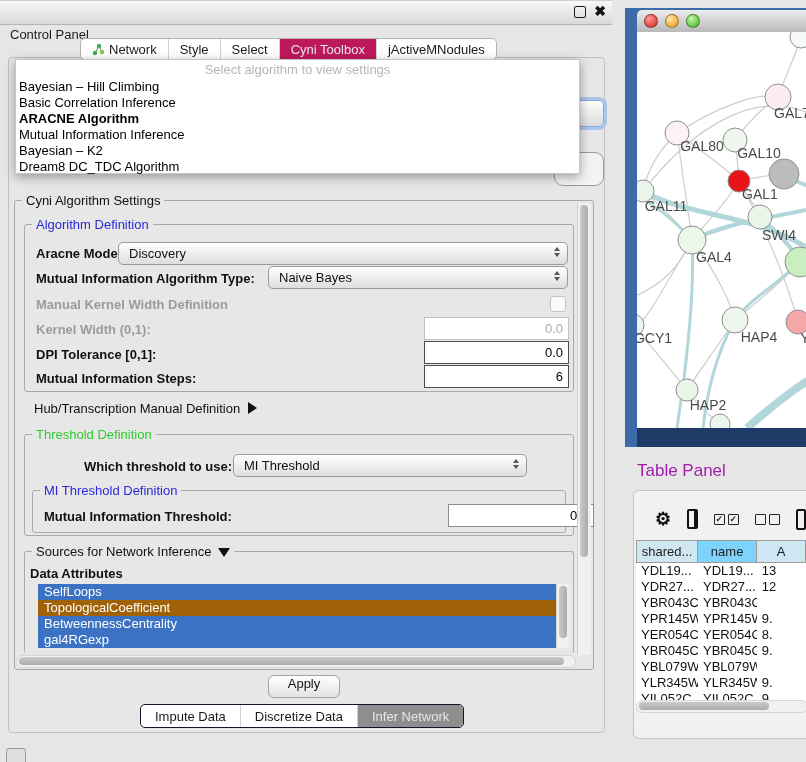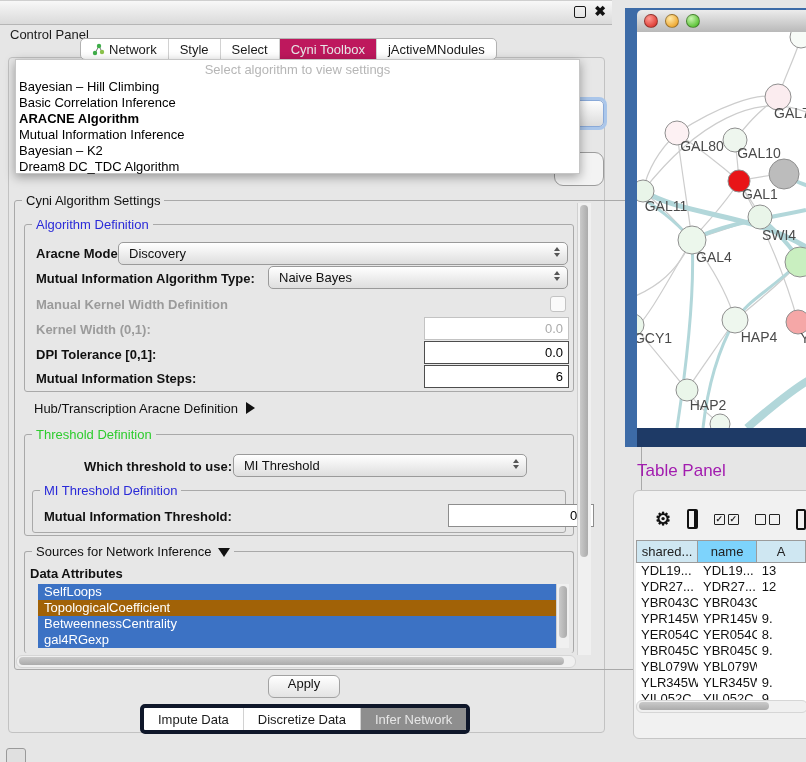--- a/index.html
+++ b/index.html
@@ -55,21 +55,21 @@
   .vscroll .thumb{position:absolute;left:2px;width:8px;background:linear-gradient(90deg,#cacaca,#ababab);border-radius:5px;}
   .hscroll{position:absolute;background:#f0f0f0;border:1px solid #d6d6d6;border-radius:6px;}
   .hscroll .thumb{position:absolute;top:1px;height:8px;background:linear-gradient(#cacaca,#ababab);border-radius:5px;}
   
   #attr-list{left:38px;top:584px;width:518px;height:64px;background:#fff;overflow:hidden;z-index:2;}
   #attr-list .li{height:16px;line-height:16px;padding-left:6px;font-size:13px;background:#3c72c4;color:#fff;}
   
   #apply-btn{left:268px;top:675px;width:70px;height:21px;border:1px solid #a2a2a2;border-radius:6px;
     background:linear-gradient(#ffffff,#e3e3e3);font-size:13px;display:flex;justify-content:center;}
   
-  #bottom-tabs{left:140px;top:704px;height:22px;display:flex;background:#fff;border:4px solid #0f172a;border-radius:5px;overflow:hidden;}
+  #bottom-tabs{left:140px;top:704px;height:22px;display:flex;background:#fff;border:1px solid #0f172a;border-radius:5px;overflow:hidden;}
   #bottom-tabs .tab{display:flex;align-items:center;padding:0 14px;font-size:13px;color:#1a1a1a;border-left:1px solid #d2d2d2;white-space:nowrap;}
   #bottom-tabs .tab:first-child{border-left:none;}
   #bottom-tabs .tab.sel{background:#8e8e8e;color:#e7e7e7;}
   .bl-icon{left:6px;top:748px;width:18px;height:16px;border:1px solid #9a9a9a;border-radius:3px;background:#e0e0e0;}
   
   .net-frame{left:625px;top:8px;width:181px;height:439px;background:#3d6ba7;}
   .net-titlebar{position:absolute;left:12px;top:2px;right:0;height:22px;border-radius:5px 0 0 0;
     background:linear-gradient(#ececec,#b9b9b9);border-bottom:1px solid #8f8f8f;display:flex;align-items:center;}
   .light{width:12px;height:12px;border-radius:50%;margin-left:7px;border:1px solid rgba(0,0,0,.35);}
   .light.red{background:radial-gradient(circle at 35% 30%,#ff9a92,#e0443c 70%);}
@@ -142,21 +142,21 @@
   <div class="abs" id="algo-dd">
     <div class="prompt">Select algorithm to view settings</div>
   <div class="item">Bayesian – Hill Climbing</div>
       <div class="item">Basic Correlation Inference</div>
       <div class="item bold">ARACNE Algorithm</div>
       <div class="item">Mutual Information Inference</div>
       <div class="item">Bayesian – K2</div>
       <div class="item">Dream8 DC_TDC Algorithm</div>
     </div>
 
-  <div class="group" style="left:14px;top:200px;width:578px;height:468px;padding-left:48px;">
+  <div class="group" style="left:14px;top:200px;width:578px;height:468px;">
     <span class="gtitle">Cyni Algorithm Settings</span>
   </div>
 
   <div class="group" style="left:24px;top:224px;width:548px;height:166px;">
     <span class="gtitle blue">Algorithm Definition</span>
   </div>
   <span class="lbl" style="left:36px;top:246px;">Aracne Mode:</span>
   <div class="combo" style="left:118px;top:242px;width:448px;">
     <span class="val">Discovery</span>
     <span class="spin">
@@ -175,21 +175,21 @@
   <span class="lbl dis" style="left:36px;top:297px;">Manual Kernel Width Definition</span>
   <span class="chk" style="left:550px;top:296px;"></span>
   <span class="lbl dis" style="left:36px;top:322px;">Kernel Width (0,1):</span>
   <input class="tfield dis" style="left: 424px; top: 317px; width: 136px;" value="0.0">
   <span class="lbl" style="left:36px;top:347px;">DPI Tolerance [0,1]:</span>
   <input class="tfield strong" style="left: 424px; top: 341px; width: 136px;" value="0.0">
   <span class="lbl" style="left:36px;top:371px;">Mutual Information Steps:</span>
   <input class="tfield strong" style="left: 424px; top: 365px; width: 136px;" value="6">
 
   <span class="lbl" style="left:34px;top:401px;font-weight:normal;">
-    <span>Hub/Transcription Aracne Definition</span><span class="tri-right"></span>
+    <span>Hub/Transcription Manual Definition</span><span class="tri-right"></span>
   </span>
 
   <div class="group" style="left:24px;top:434px;width:548px;height:100px;">
     <span class="gtitle green">Threshold Definition</span>
   </div>
   <span class="lbl" style="left:84px;top:459px;">Which threshold to use:</span>
   <div class="combo" style="left:233px;top:454px;width:292px;">
     <span class="val">MI Threshold</span>
     <span class="spin">
         <i class="up"></i>

